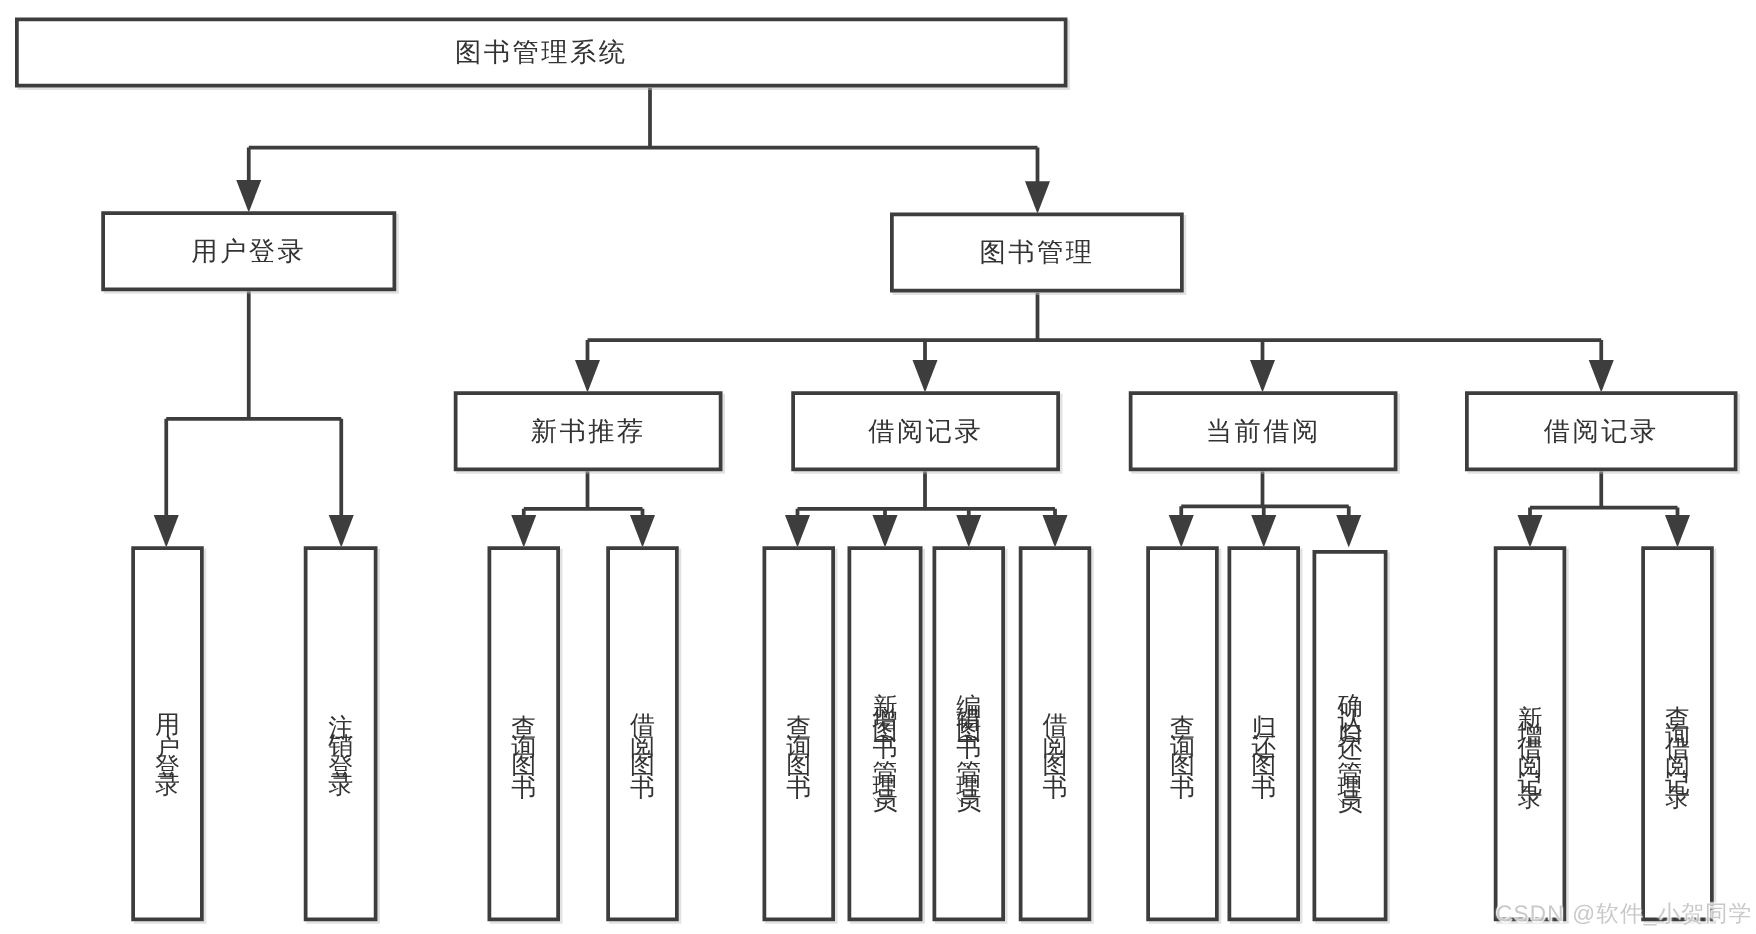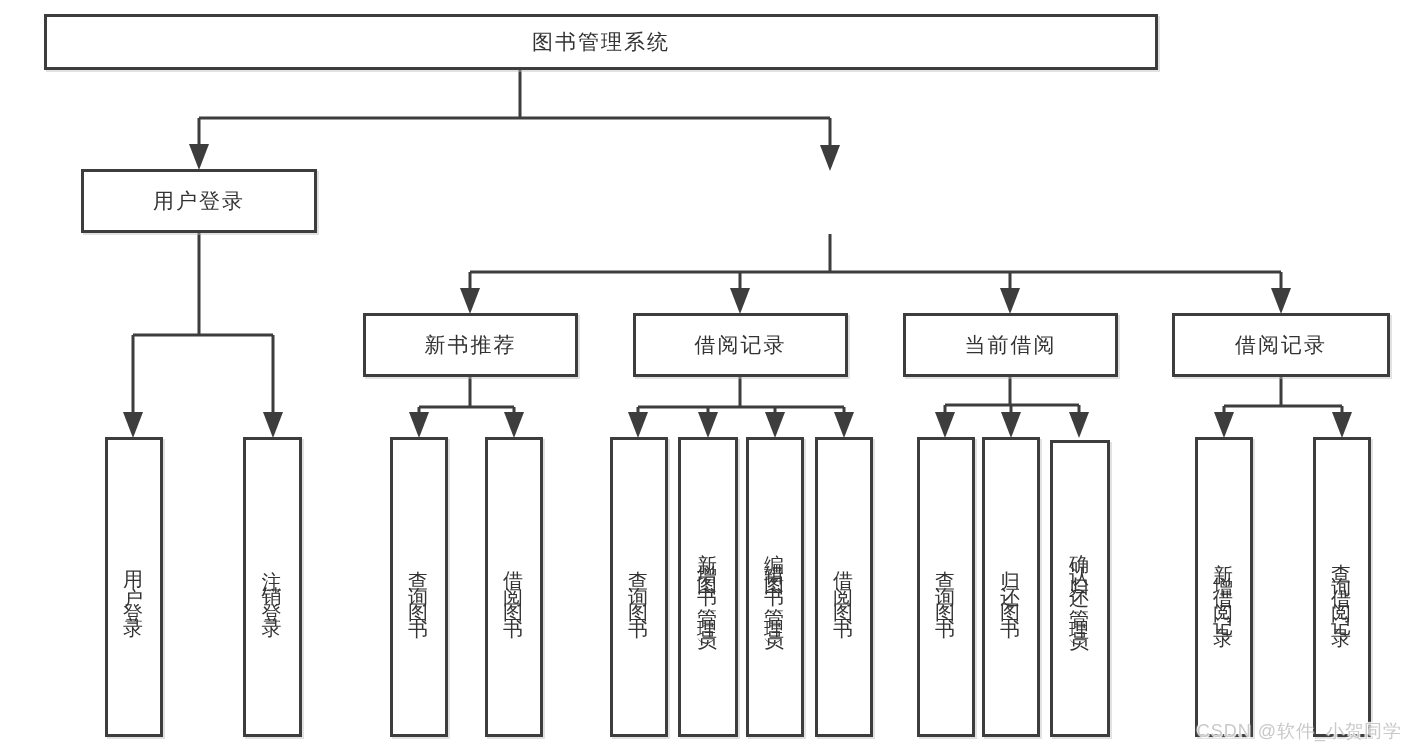--- a/index.html
+++ b/index.html
@@ -73,26 +73,29 @@
     <polygon class="arrow" points="708,438 698,412 718,412"></polygon>
     <polygon class="arrow" points="775,438 765,412 785,412"></polygon>
     <polygon class="arrow" points="844,438 834,412 854,412"></polygon>
     <polygon class="arrow" points="945,438 935,412 955,412"></polygon>
     <polygon class="arrow" points="1011,438 1001,412 1021,412"></polygon>
     <polygon class="arrow" points="1079,438 1069,412 1089,412"></polygon>
     <polygon class="arrow" points="1224,438 1214,412 1234,412"></polygon>
     <polygon class="arrow" points="1342,438 1332,412 1352,412"></polygon>
   </svg>
 
-  <div class="box h" style="left:12px;top:14px;width:1114px;height:56px;margin-left:32px;">
+  <div class="box h" style="left:12px;top:14px;width:842px;height:56px;">
     <span>图书管理系统</span>
   </div>
 
   <div class="box h" style="left:81px;top:169px;width:236px;height:64px;">
     <span>用户登录</span>
+  </div>
+  <div class="box h" style="left:712px;top:170px;width:235px;height:64px;">
+    <span>图书管理</span>
   </div>
 
   <div class="box h" style="left:363px;top:313px;width:215px;height:64px;">
     <span>新书推荐</span>
   </div>
   <div class="box h" style="left:633px;top:313px;width:215px;height:64px;">
     <span>借阅记录</span>
   </div>
   <div class="box h" style="left:903px;top:313px;width:215px;height:64px;text-align:right;">
     <span>当前借阅</span>

